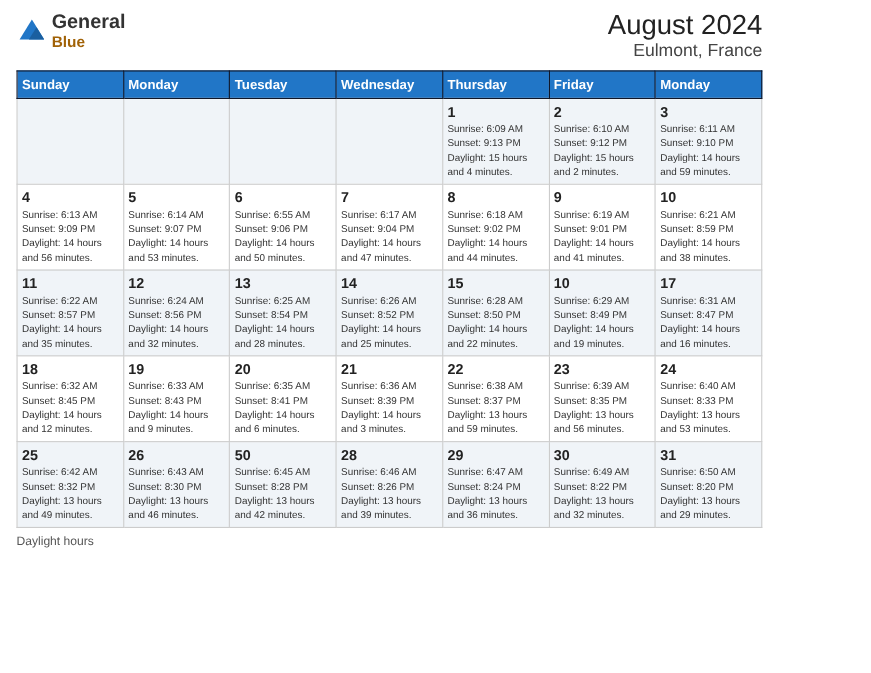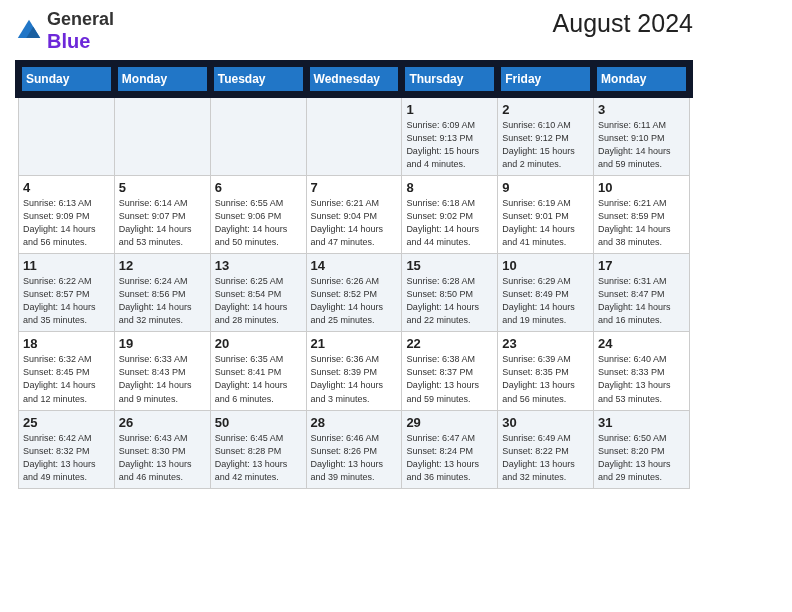--- a/index.html
+++ b/index.html
@@ -25,23 +25,23 @@
       align-items: center;
       gap: 4px;
     }
     .logo-text-general {
       font-size: 18px;
       font-weight: bold;
       color: #333;
       line-height: 1.1;
     }
     .logo-text-blue {
-      font-size: 20px;
+      font-size: 14px;
       font-weight: bold;
-      color: #6d28d9;
+      color: #a16207;
       line-height: 1.1;
     }
     .logo-icon {
       width: 28px;
       height: 28px;
     }
     .title-block {
       text-align: right;
     }
     .month-title {
@@ -59,21 +59,21 @@
       border-collapse: collapse;
       table-layout: fixed;
     }
     thead tr th {
       background-color: #2176c7;
       color: #fff;
       font-size: 12px;
       font-weight: bold;
       padding: 5px 4px;
       text-align: left;
-      border: 7px solid #0f172a;
+      border: 1px solid #0f172a;
     }
     tbody tr td {
       border: 1px solid #ccc;
       vertical-align: top;
       padding: 4px 4px;
       font-size: 9.5px;
       color: #222;
       height: 78px;
     }
     tbody tr:nth-child(odd) td {
@@ -109,20 +109,21 @@
         <polygon points="20,4 36,30 4,30" fill="#2176c7"></polygon>
         <polygon points="26,14 36,30 16,30" fill="#1a5fa0"></polygon>
       </svg>
       <div>
         <span class="logo-text-general">General</span><br>
         <span class="logo-text-blue">Blue</span>
       </div>
     </div>
     <div class="title-block">
       <div class="month-title">August 2024</div>
+      <div class="location-title">Eulmont, France</div>
     </div>
   </div>
 
   <table>
     <thead>
       <tr>
 
       <th>Sunday</th>
           <th>Monday</th>
           <th>Tuesday</th>
@@ -177,21 +178,21 @@
           </td>
           <td>
             <span class="day-number">6</span>
             <div class="day-info">Sunrise: 6:55 AM
 Sunset: 9:06 PM
 Daylight: 14 hours
 and 50 minutes.</div>
           </td>
           <td>
             <span class="day-number">7</span>
-            <div class="day-info">Sunrise: 6:21 AM
+            <div class="day-info">Sunrise: 6:17 AM
 Sunset: 9:04 PM
 Daylight: 14 hours
 and 47 minutes.</div>
           </td>
           <td>
             <span class="day-number">8</span>
             <div class="day-info">Sunrise: 6:18 AM
 Sunset: 9:02 PM
 Daylight: 14 hours
 and 44 minutes.</div>
@@ -360,13 +361,16 @@
             <span class="day-number">31</span>
             <div class="day-info">Sunrise: 6:50 AM
 Sunset: 8:20 PM
 Daylight: 13 hours
 and 29 minutes.</div>
           </td>
         </tr>
       </tbody>
   </table>
 
+  <div class="footer">
+    <span>Daylight hours</span>
+  </div>
 </div>
 
 </body></html>

